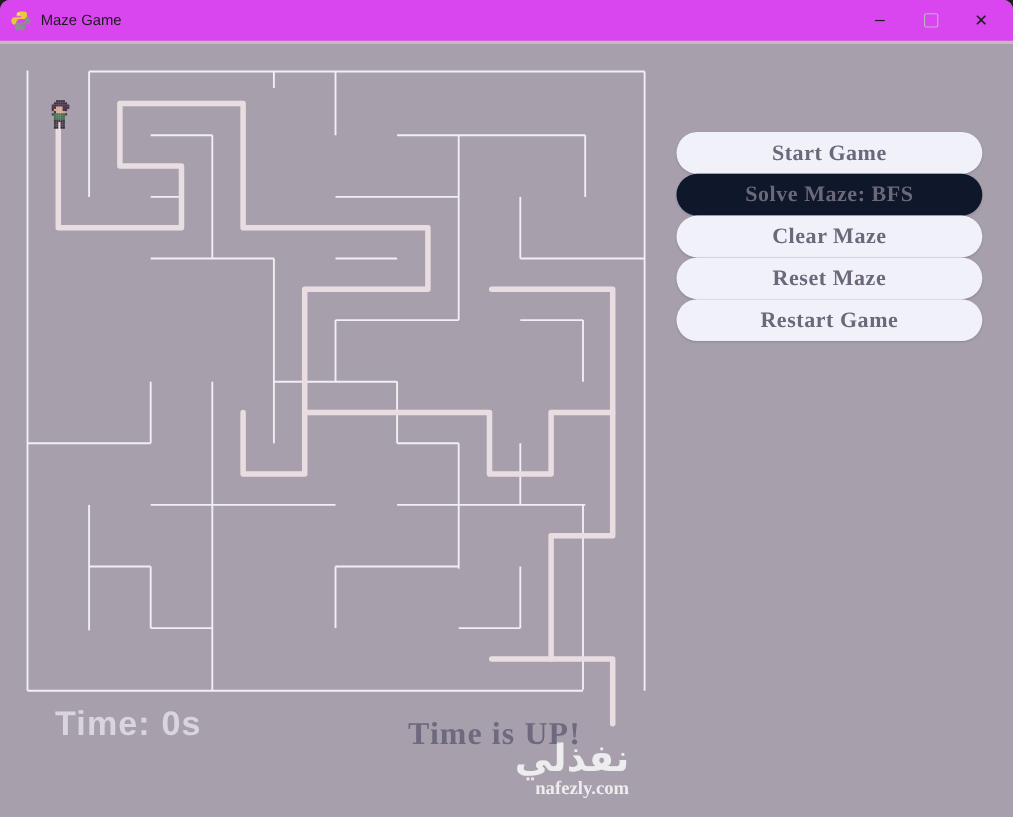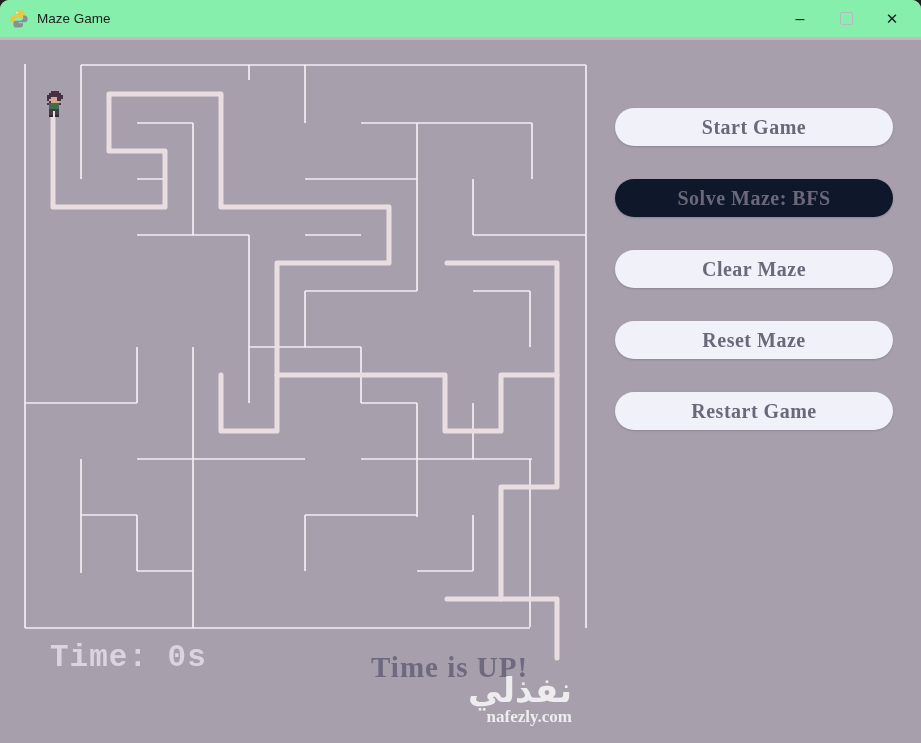--- a/index.html
+++ b/index.html
@@ -1,41 +1,41 @@
 <!DOCTYPE html>
 <html><head>
 <meta charset="utf-8">
 <style>
   html,body{margin:0;padding:0;background:#1f1f1f;font-family:"Liberation Sans",sans-serif;}
   .window{position:relative;width:921px;height:743px;background:#a7a0ac;overflow:hidden;
           border-radius:9px 9px 0 0;}
   
-  .titlebar{position:absolute;left:0;top:0;width:921px;height:37px;background:#86efac;
+  .titlebar{position:absolute;left:0;top:0;width:921px;height:37px;background:#d946ef;
             display:flex;align-items:center;z-index:5;}
   .titlebar-icon{width:20px;height:20px;margin-left:9px;flex:0 0 auto;}
   .titlebar-title{margin-left:8px;font-size:13.5px;color:#1c1c1c;}
   .titlebar-spacer{flex:1;}
   .tb-btn{width:46px;height:37px;display:flex;align-items:center;justify-content:center;
           font-size:15px;color:#333;cursor:default;}
   .tb-min{font-size:16px;color:#1c1c1c;}
   .tb-max-glyph{width:11px;height:11px;border:1.4px solid #b9b8c2;border-radius:2px;}
   .tb-close{font-size:15px;color:#1c1c1c;margin-right:6px;}
   .title-divider{position:absolute;left:0;top:37px;width:921px;height:3px;background:#c9b8c2;z-index:4;}
   
   svg.maze{position:absolute;left:0;top:0;z-index:1;}
   
-  .btn-col{position:absolute;left:615px;top:108px;width:278px;display:flex;
-           flex-direction:column;gap:33px;z-index:3;}
+  .btn-col{position:absolute;left:615px;top:120px;width:278px;display:flex;
+           flex-direction:column;z-index:3;}
   .mz-btn{height:38px;border-radius:19px;background:#f1f1f9;border:none;
           color:#6b6879;font-family:"Liberation Serif",serif;font-weight:bold;font-size:20px;
           display:flex;align-items:center;justify-content:center;letter-spacing:.5px;
           box-shadow:0 1px 2px rgba(60,50,70,.25);cursor:pointer;}
   .mz-btn.active{background:#0f172a;}
   
-  .timer{position:absolute;left:50px;top:640px;z-index:2;font-family:Liberation Mono, monospace;
+  .timer{position:absolute;left:50px;top:640px;z-index:2;font-family:Liberation Sans, sans-serif;
          font-weight:bold;font-size:31px;color:#d9d4de;letter-spacing:1px;}
   .timeup{position:absolute;left:371px;top:651px;z-index:2;font-family:"Liberation Serif",serif;
           font-weight:bold;font-size:29px;color:#6f6980;letter-spacing:1px;}
   
   .wm{position:absolute;left:372px;top:672px;width:200px;text-align:right;z-index:2;opacity:.8;}
   .wm-ar{font-family:"DejaVu Sans",sans-serif;font-weight:bold;font-size:34px;color:#ffffff;
          line-height:36px;}
   .wm-domain{font-family:Liberation Serif, serif;font-weight:bold;font-size:17px;color:#ffffff;
              line-height:18px;}
 </style>

